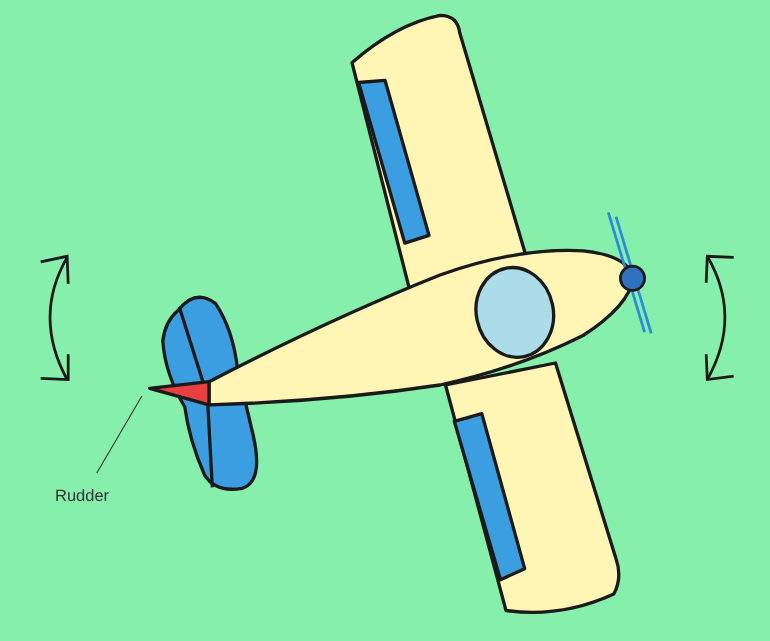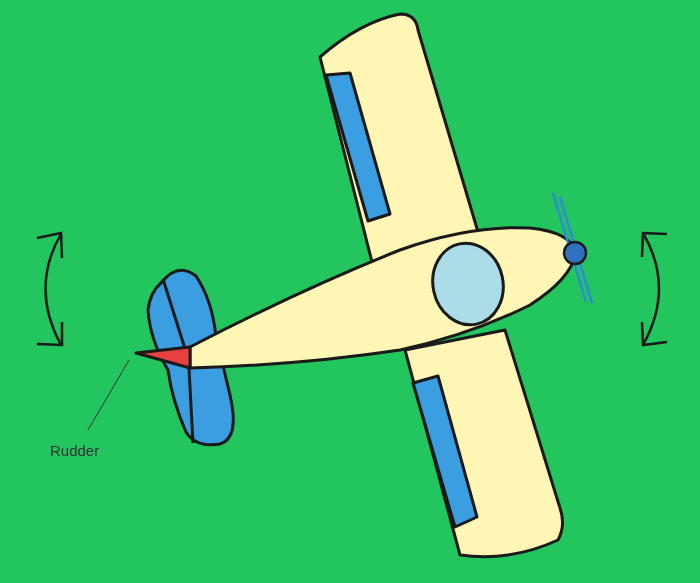--- a/index.html
+++ b/index.html
@@ -1,16 +1,16 @@
 <!DOCTYPE html>
 <html><head>
   <meta charset="utf-8">
   <style>
     html, body { margin: 0; padding: 0; background: #ffffff; }
-    #stage { position: relative; width: 700px; height: 583px; overflow: hidden; background: #22c55e; }
+    #stage { position: relative; width: 700px; height: 583px; overflow: hidden; background: #86efac; }
     svg { position: absolute; left: 0; top: 0; }
     .label { position: absolute; font-family: "Liberation Sans", sans-serif; font-size: 15px; color: #333333; }
   </style>
 </head>
 <body>
 
 <div id="stage">
   <svg width="700" height="583" viewBox="0 0 700 583">
 
     <path d="M405,350 L460,555 Q510,562 558,540 Q566,525 560,508 L505,330 Z" fill="#fff5b5" stroke="#1a1a1a" stroke-width="3" stroke-linejoin="round"></path>

